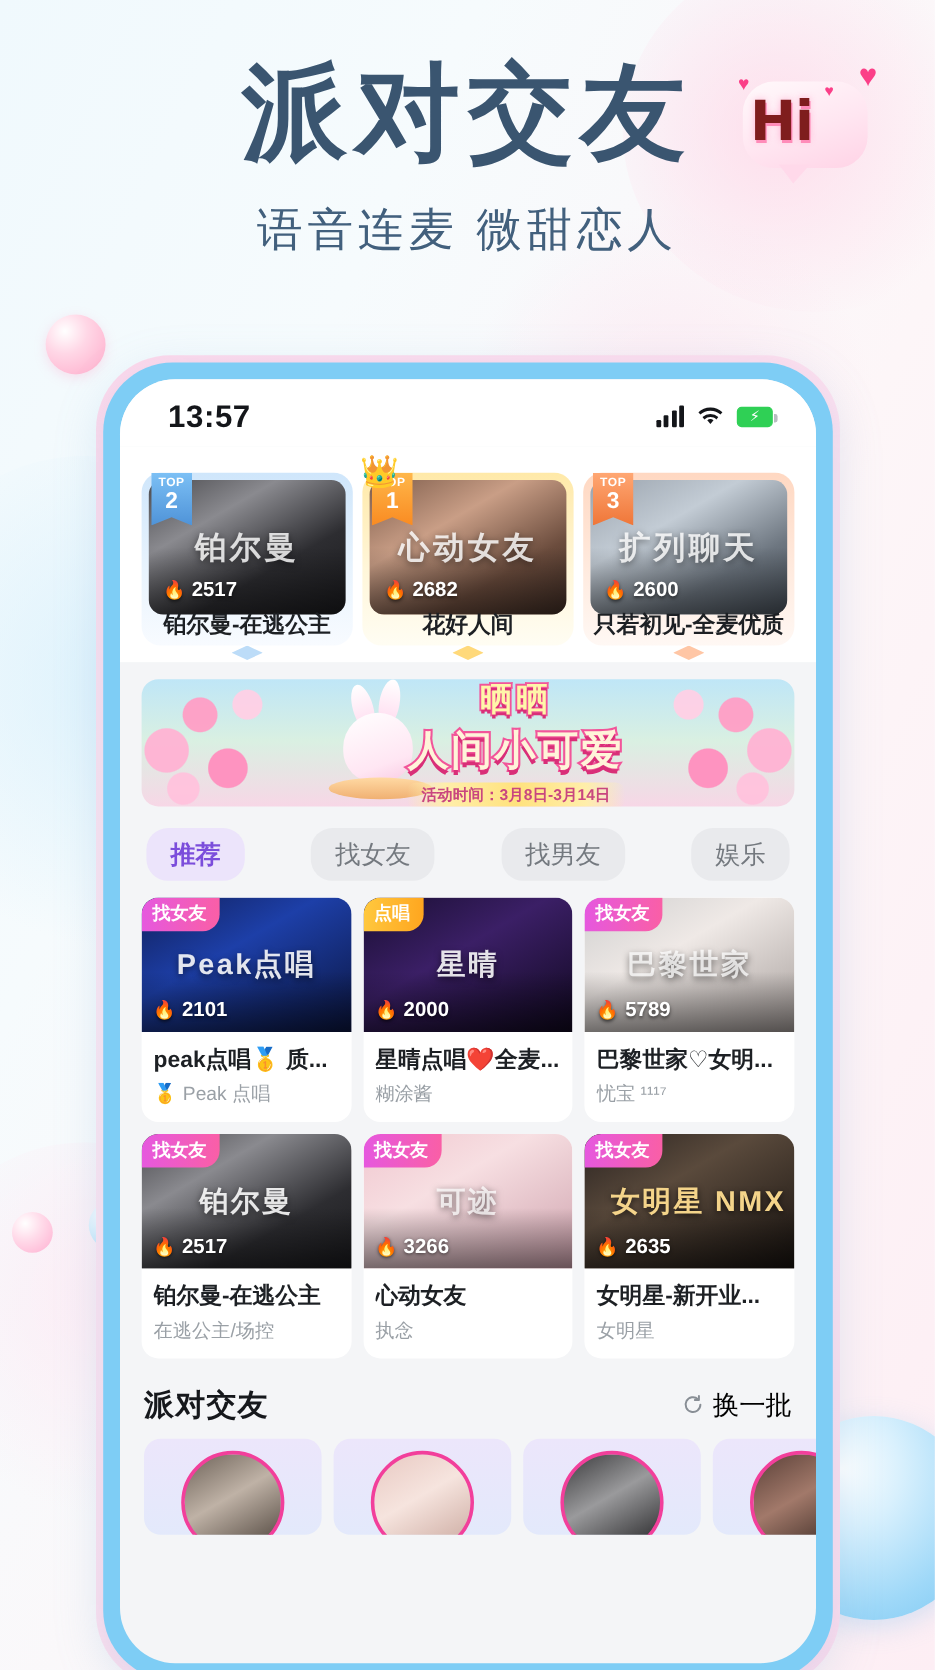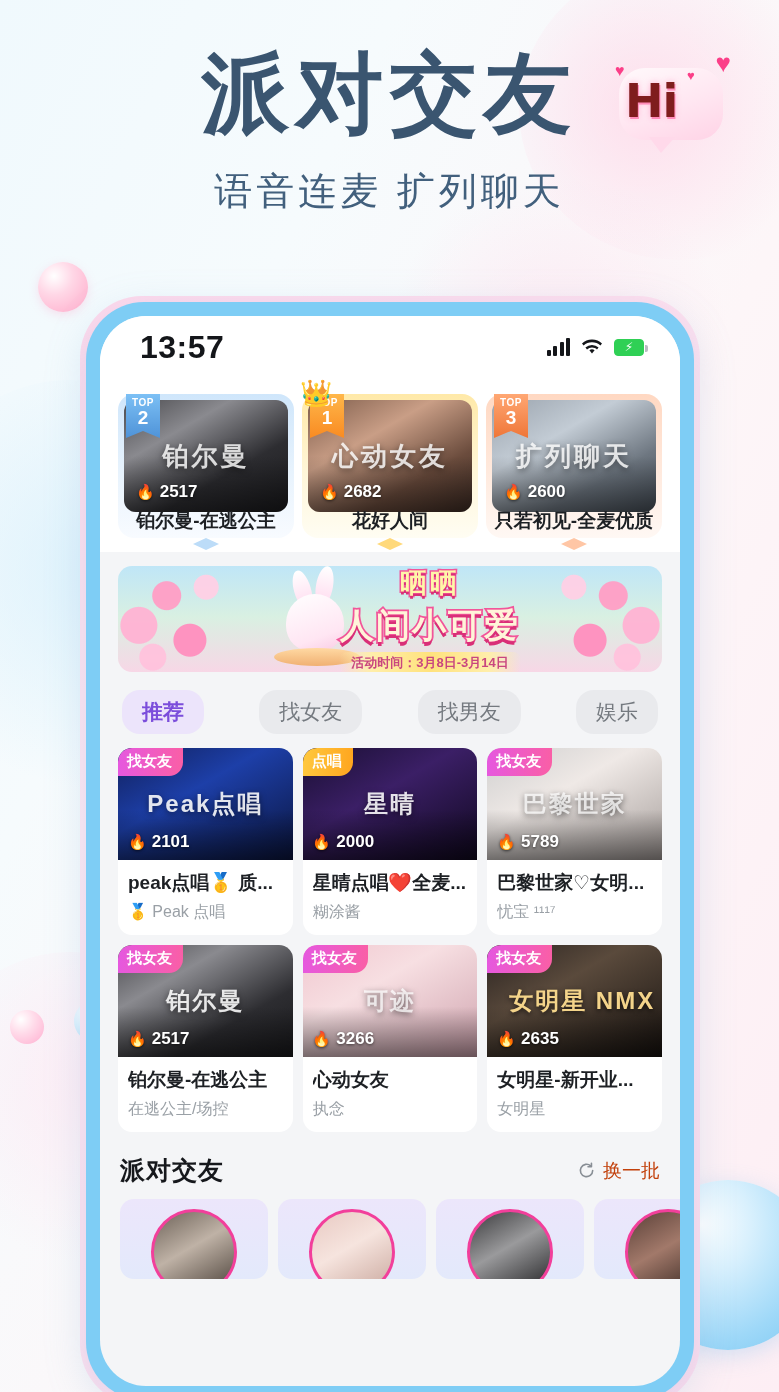--- a/index.html
+++ b/index.html
@@ -101,21 +101,21 @@
     overflow: hidden;
     position: relative;
   }
 
   
   .statusbar {
     height: 56px; background: #ffffff;
     display: flex; align-items: center; justify-content: space-between;
     padding: 6px 36px 0 40px;
   }
-  .status-time { font-size: 32px; font-weight: 700; color: #14161a; letter-spacing: .5px; }
+  .status-time { font-size: 26px; font-weight: 700; color: #14161a; letter-spacing: .5px; }
   .status-right { display: flex; align-items: center; gap: 10px; }
   .signal { display: flex; align-items: flex-end; gap: 2.5px; height: 18px; }
   .signal i { display: block; width: 4px; background: #14161a; border-radius: 1px; }
   .signal i:nth-child(1) { height: 6px; }
   .signal i:nth-child(2) { height: 10px; }
   .signal i:nth-child(3) { height: 14px; }
   .signal i:nth-child(4) { height: 18px; }
   .battery {
     width: 30px; height: 17px; border-radius: 4px; background: #2fd055;
     position: relative; display: flex; align-items: center; justify-content: center;
@@ -311,21 +311,21 @@
     font-size: 24px; font-weight: 800; letter-spacing: 2px;
     color: rgba(255,255,255,.88); text-shadow: 0 2px 6px rgba(0,0,0,.55);
   }
   .art-label.gold-txt { color: #f4d48a; text-shadow: 0 2px 5px rgba(0,0,0,.7); margin-left: 15px; }
   .art-label.dark-txt { color: rgba(255,255,255,.75); }
 
   
   .hotlive { background: #f4f5f7; padding: 12px 20px 0 20px; }
   .hl-head { display: flex; align-items: center; justify-content: space-between; }
   .hl-title { font-size: 25px; font-weight: 800; color: #16181c; letter-spacing: 1px; }
-  .hl-more { display: flex; align-items: center; gap: 7px; font-size: 19px; color: #c2410c; }
+  .hl-more { display: flex; align-items: center; gap: 7px; font-size: 22px; color: #000000; }
   .refresh-ico { font-size: 19px; }
   .hl-row { display: flex; gap: 10px; margin-top: 12px; }
   .hl-card {
     width: 148px; height: 80px; flex: none;
     background: linear-gradient(180deg,#ece6fb,#e3e9fb);
     border-radius: 14px; position: relative; overflow: hidden;
   }
   .hl-avatar {
     position: absolute; left: 50%; top: 10px; transform: translateX(-50%);
     width: 86px; height: 86px; border-radius: 50%;
@@ -343,21 +343,21 @@
 <div class="bg-deco deco-pink-blob-mid"></div>
 <div class="bg-deco deco-blue-blob-l"></div>
 <div class="bg-deco deco-pink-blob-bl"></div>
 <div class="bg-deco bubble-small-pink"></div>
 <div class="bg-deco bubble-tiny-pink"></div>
 <div class="bg-deco bubble-mid-blue"></div>
 <div class="bg-deco bubble-big-blue"></div>
 
 <div class="headline-wrap">
   <div class="headline">派对交友</div>
-  <div class="subhead">语音连麦 扩列聊天</div>
+  <div class="subhead">语音连麦 微甜恋人</div>
 </div>
 
 <div class="hi-sticker">
   <span class="heart h1">♥</span>
   <span class="heart h2">♥</span>
   <div class="hi-bubble"></div>
   <span class="heart h3">♥</span>
   <div class="hi-text">Hi</div>
 </div>
 

